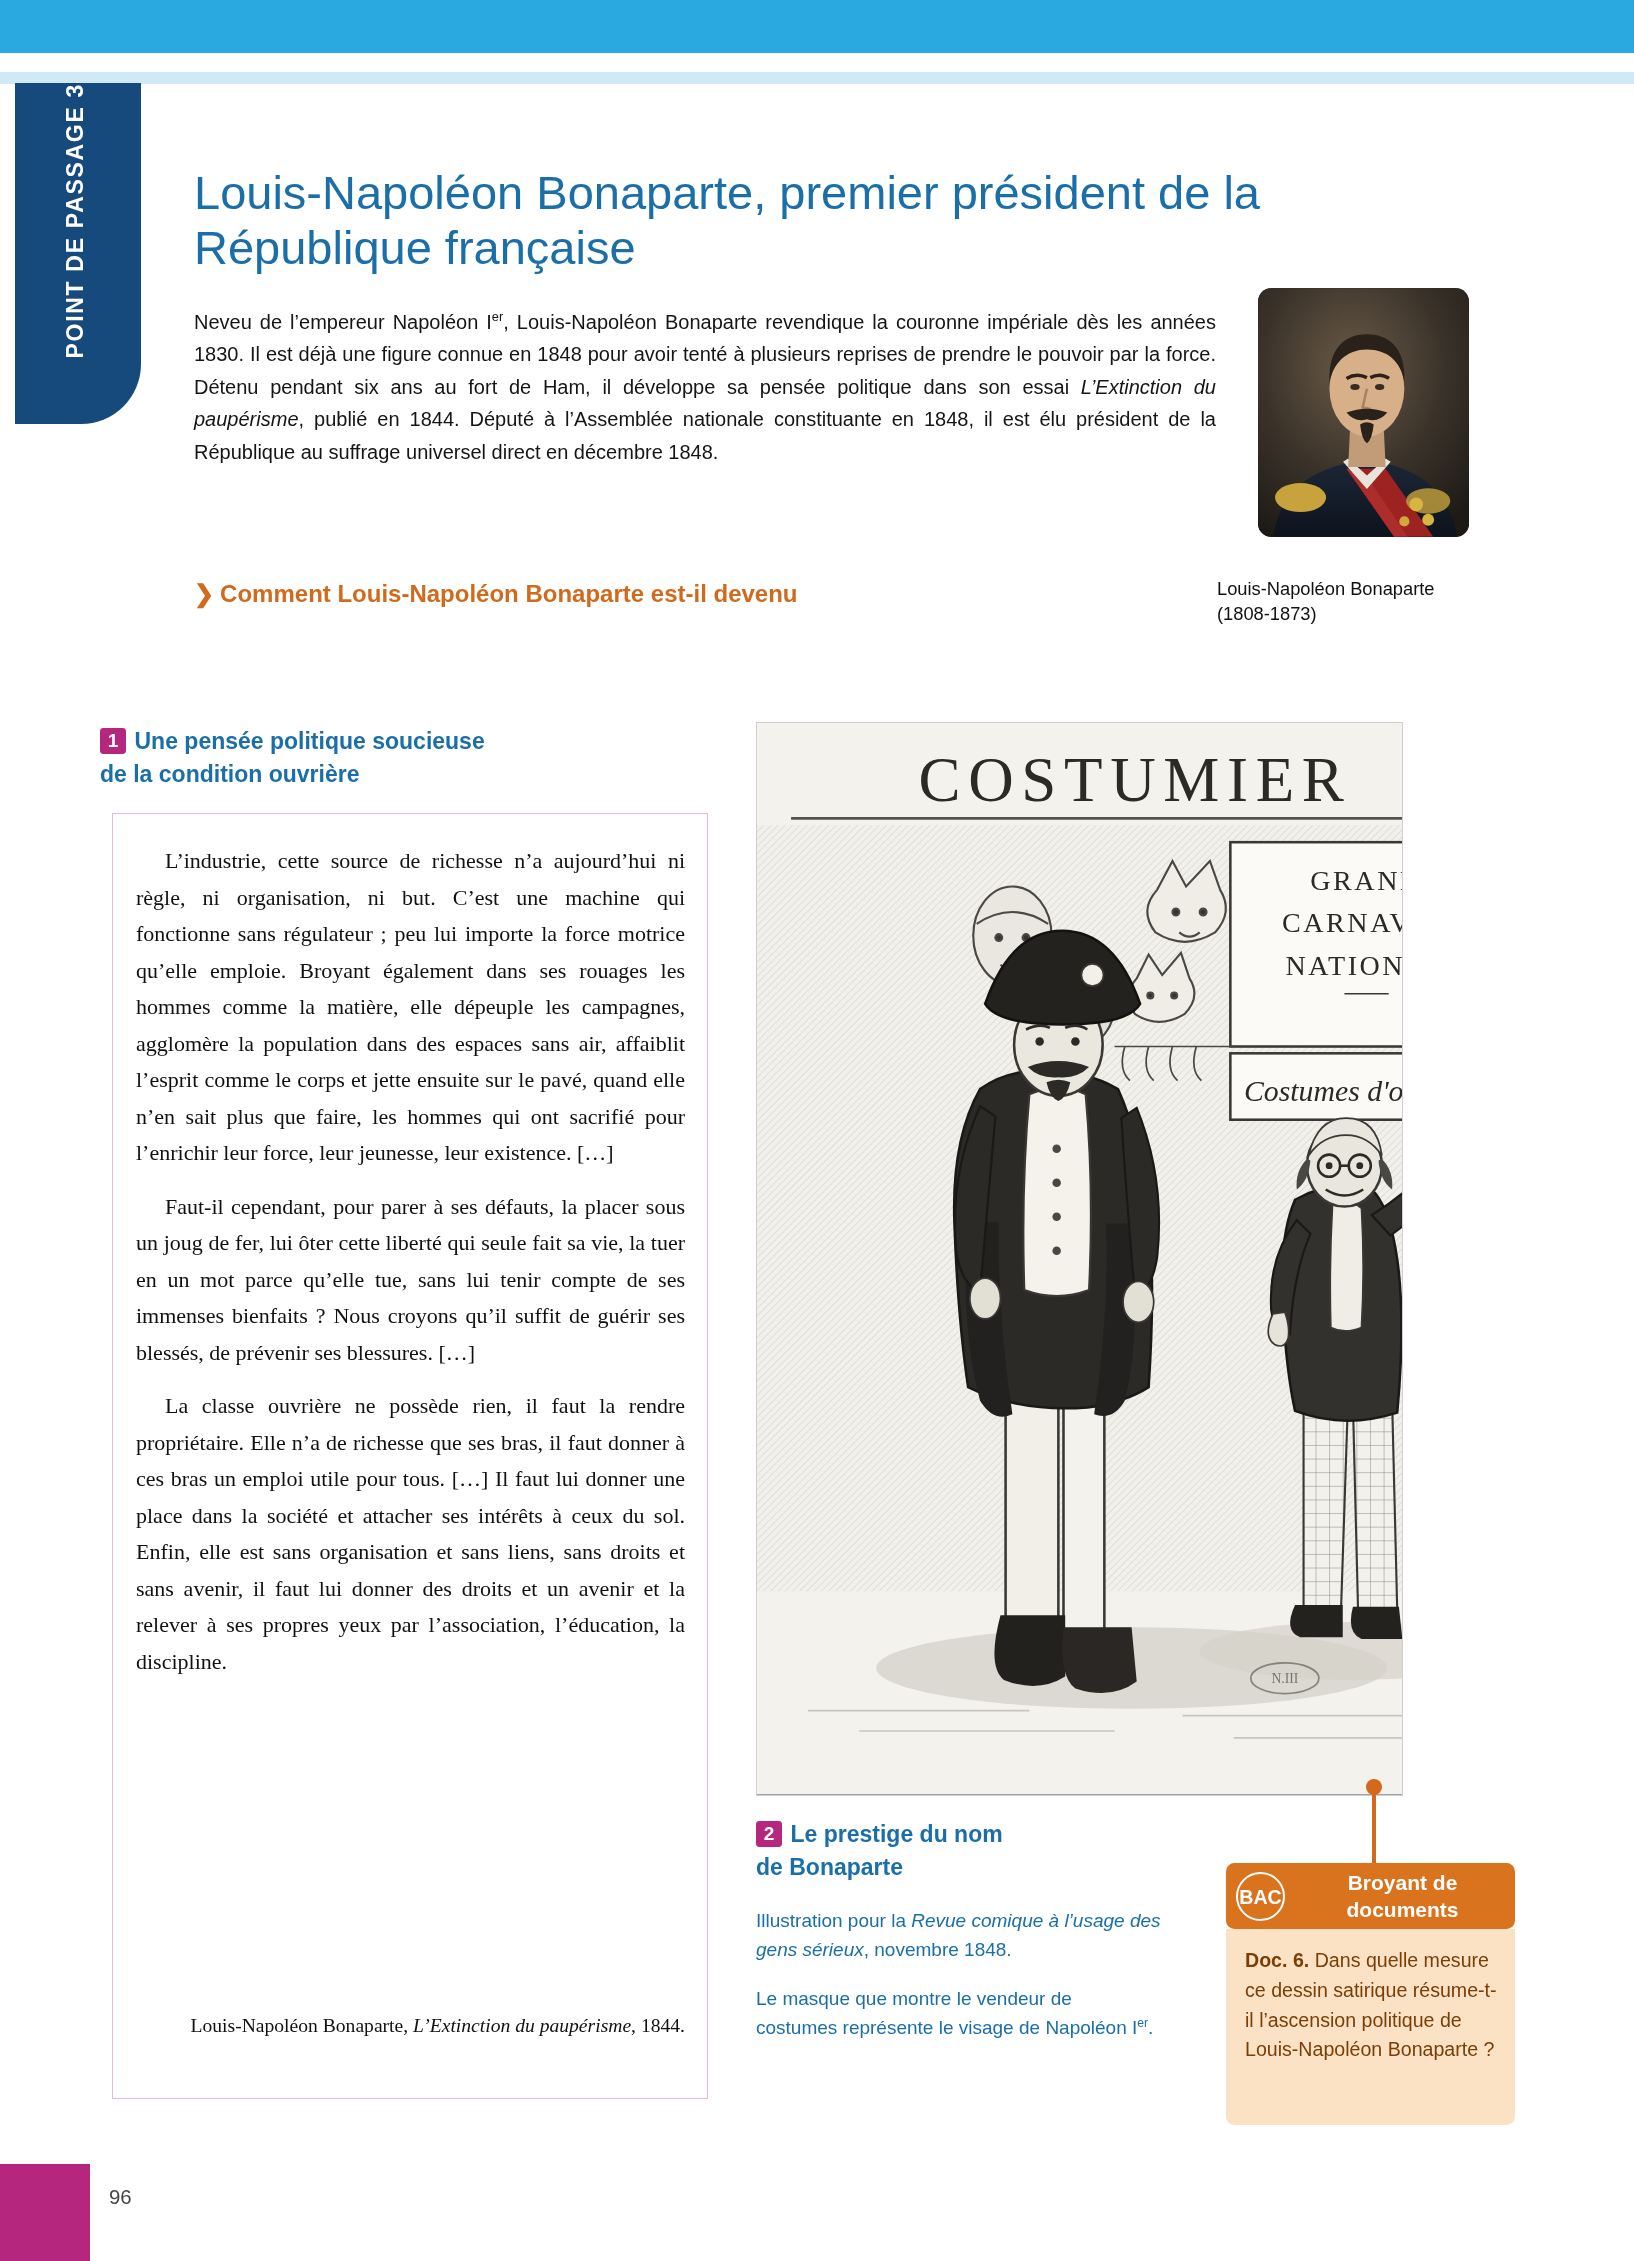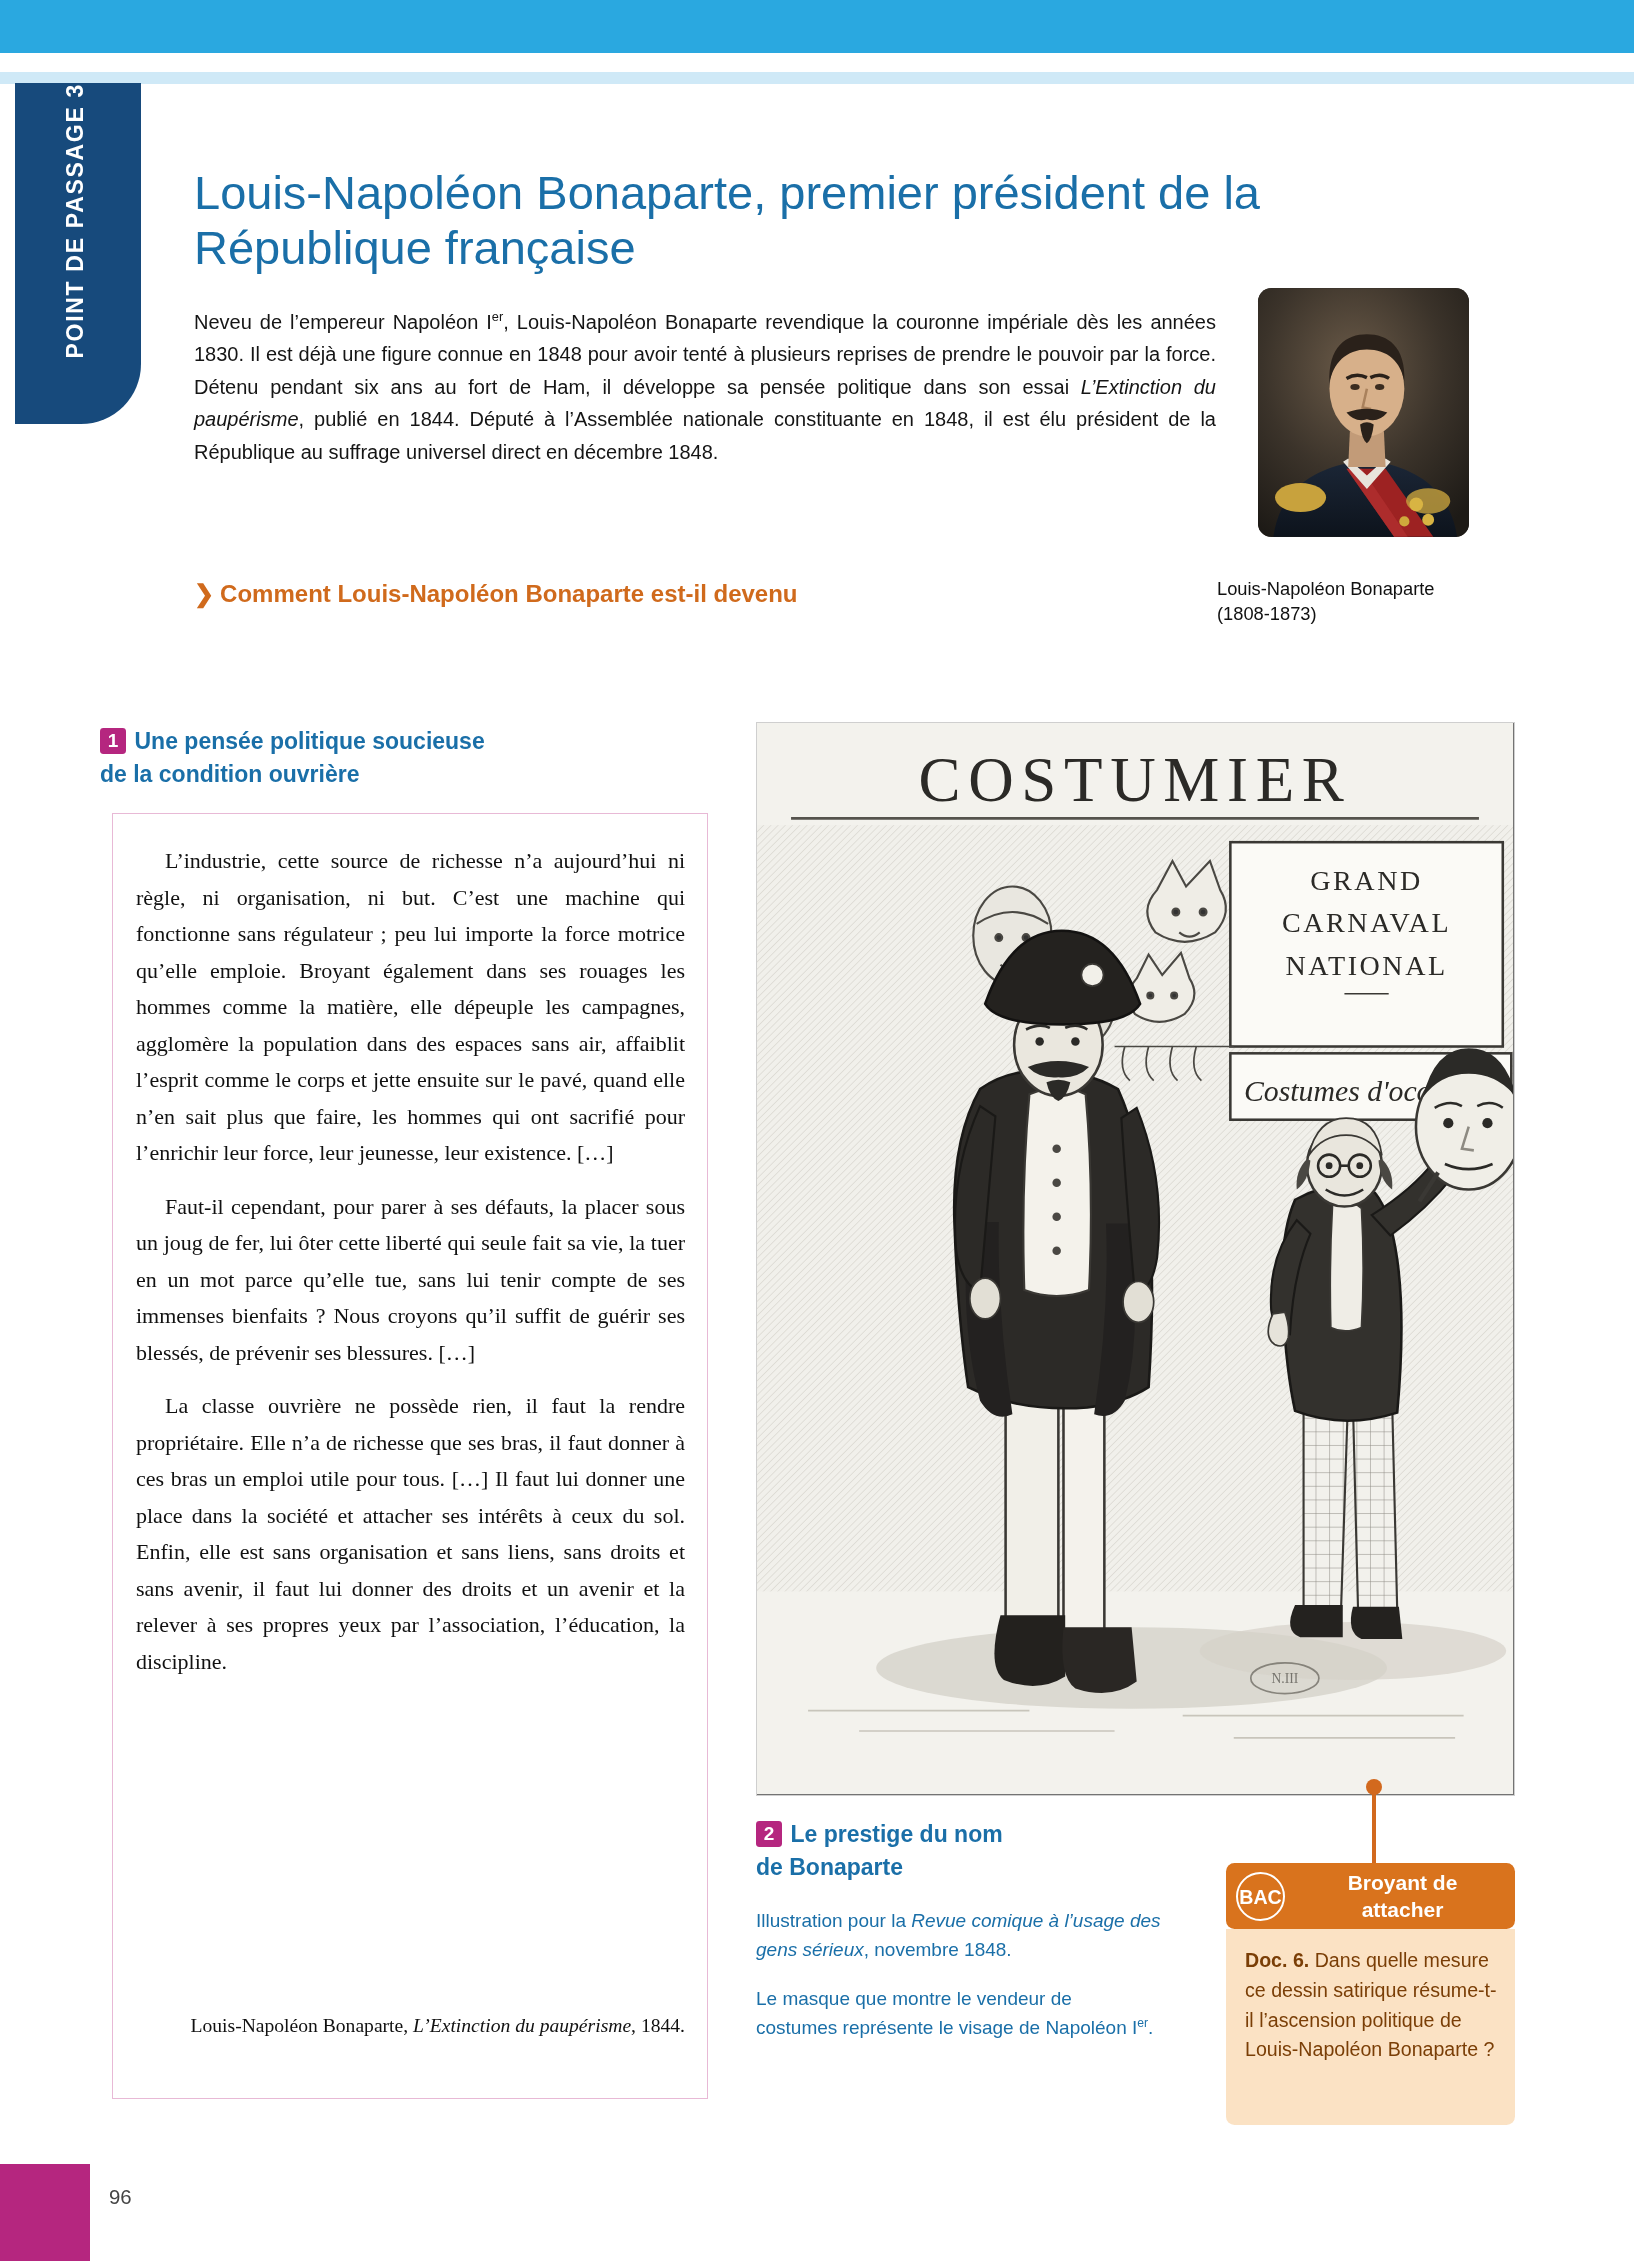--- a/index.html
+++ b/index.html
@@ -167,23 +167,23 @@
     line-height: 1.5;
     color: #111;
     font-family: Liberation Serif, serif;
   }
   .doc1-src i { font-style: italic; }
 
   
   .engraving {
     position: absolute;
     left: 756px; top: 722px;
-    width: 759px; height: 1074px;
+    width: 647px; height: 1074px;
     border: 1.7px solid #cfcfcf;
-    background: #737373;
+    background: #a3a3a3;
     box-sizing: border-box;
     overflow: hidden;
   }
 
   .doc2-head {
     position: absolute;
     left: 756px; top: 1818px;
     width: 400px;
     font-size: 23px;
     font-weight: 700;
@@ -547,21 +547,21 @@
 </div>
 <div class="doc2-src">Illustration pour la <i>Revue comique à l’usage des gens sérieux</i>, novembre 1848.</div>
 <div class="doc2-note">Le masque que montre le vendeur de costumes représente le visage de Napoléon I<sup>er</sup>.</div>
 
 <div class="bac-dot"></div>
 <div class="bac-connector"></div>
 <div class="bac-header"></div>
 <div class="bac-circle">BAC</div>
 <div class="bac-title">
   <span>Broyant de</span><br>
-  <span>attacher</span>
+  <span>documents</span>
 </div>
 <div class="bac-body"></div>
 <div class="bac-text">
   <b>Doc. 6.</b><span> Dans quelle mesure ce dessin satirique résume-t-il l’ascension politique de Louis-Napoléon Bonaparte ?</span>
 </div>
 
 <div class="footer-bar"></div>
 <div class="page-num">96</div>
 
 

